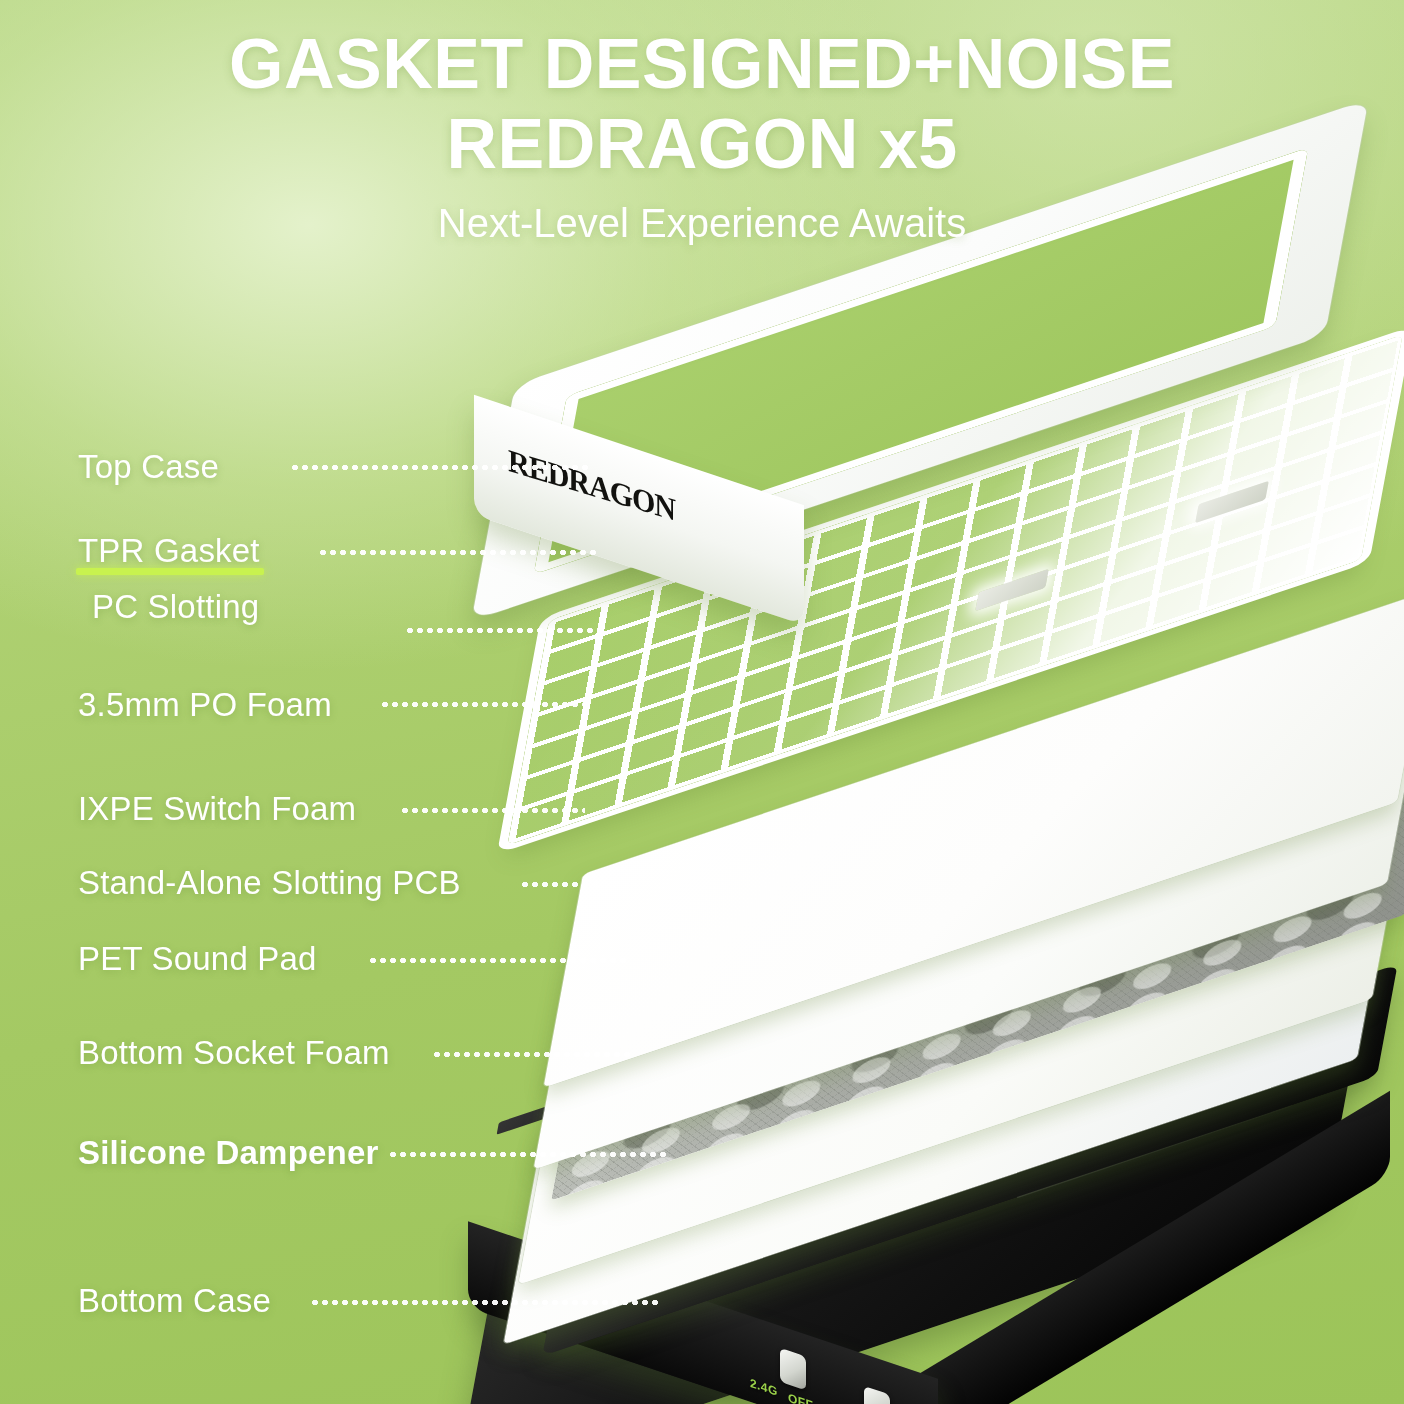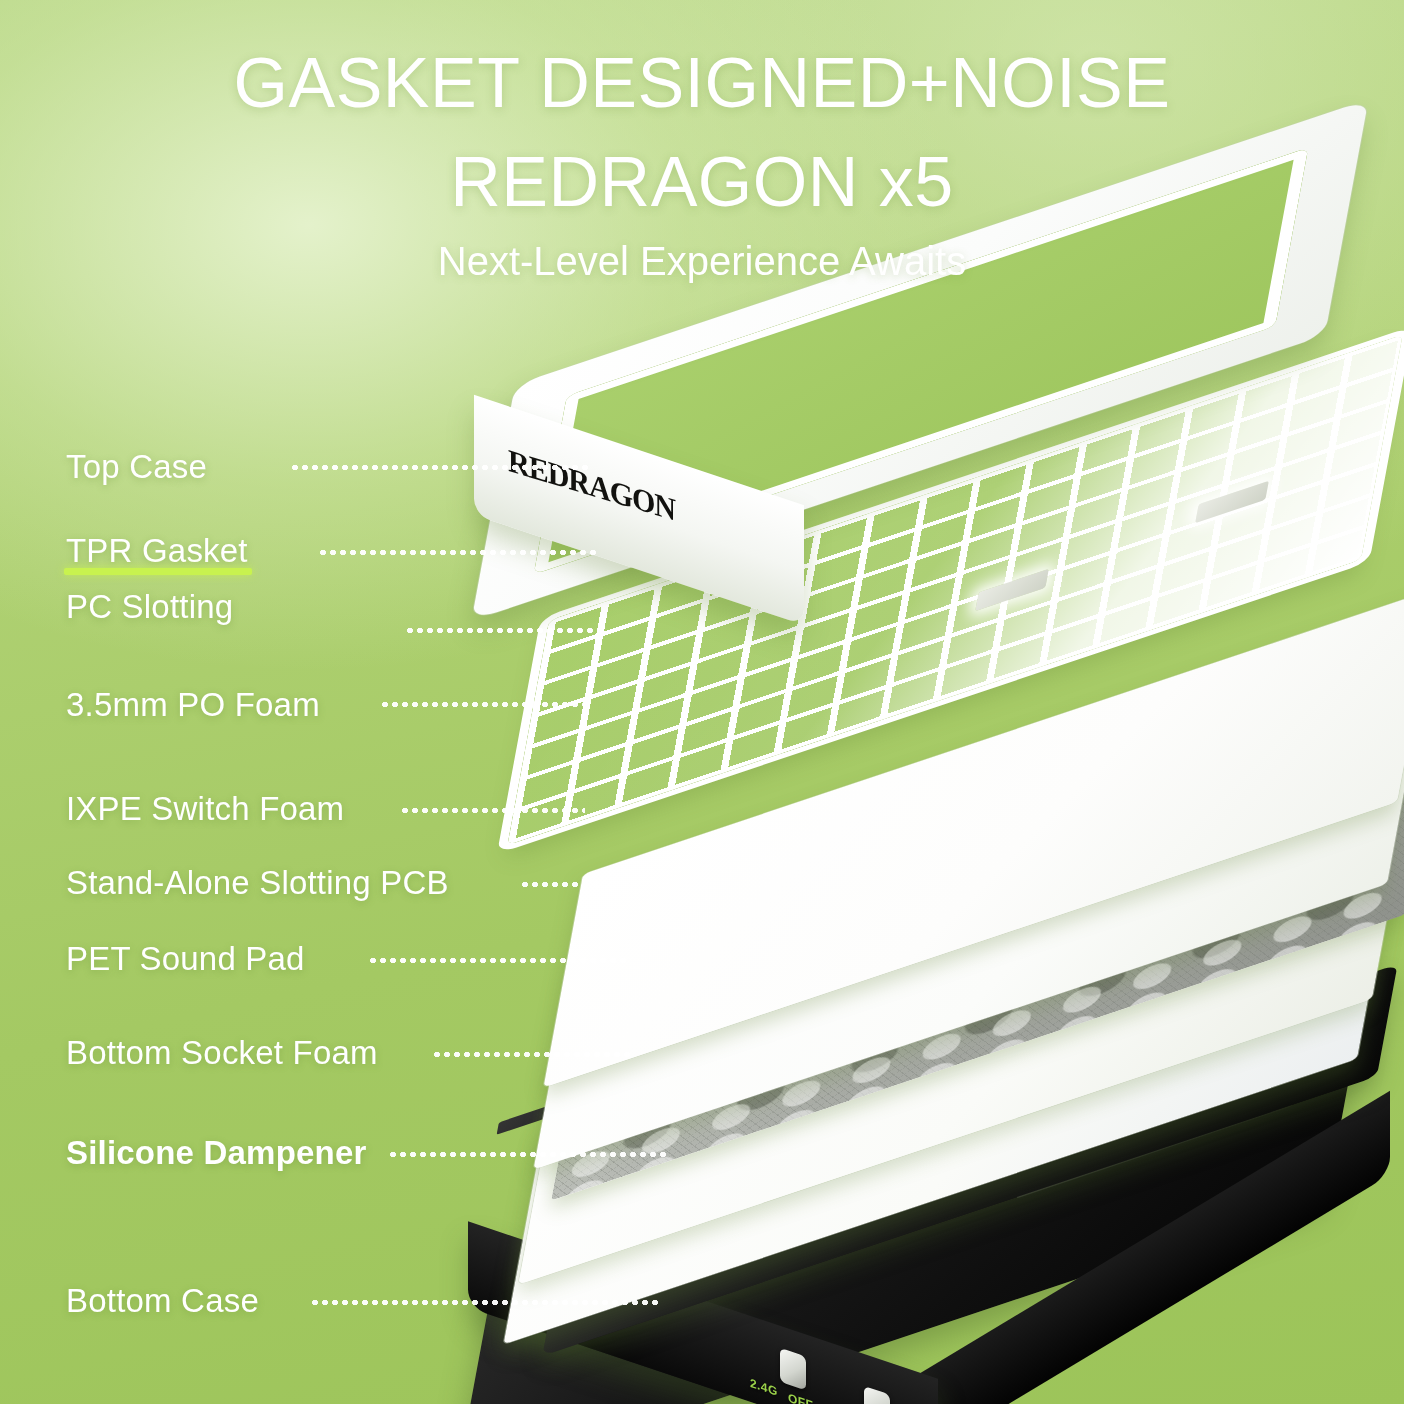--- a/index.html
+++ b/index.html
@@ -14,33 +14,32 @@
   .bg{position:absolute;inset:0;
       background:
         radial-gradient(ellipse 900px 620px at 22% 16%, rgba(232,244,210,.92) 0%, rgba(214,234,176,.45) 42%, rgba(190,220,140,0) 72%),
         radial-gradient(ellipse 1200px 900px at 78% 4%, rgba(226,240,198,.55) 0%, rgba(190,220,140,0) 60%),
         linear-gradient(168deg,#b6d683 0%,#aed071 34%,#a4c963 62%,#9cc459 100%);
   }
 
   
   .titlewrap{position:absolute;left:0;right:0;top:24px;text-align:center;z-index:40;}
   .t-line{
-    color:#ffffff;font-weight:normal;letter-spacing:.5px;
+    color:#ffffff;font-weight:bold;letter-spacing:.5px;
     font-size:70px;line-height:80px;
     text-shadow:0 2px 10px rgba(110,150,60,.30);
     white-space:nowrap;
-    margin-top:19px;
   }
   .subtitle{
     margin-top:16px;color:#ffffff;font-size:40px;line-height:46px;font-weight:400;
     text-shadow:0 2px 8px rgba(110,150,60,.28);
   }
 
   
-  .labels{position:absolute;left:0;top:0;width:560px;height:1389px;z-index:45;}
+  .labels{position:absolute;left:12px;top:0;width:560px;height:1389px;z-index:45;}
   .lbl{position:absolute;left:66px;color:#ffffff;font-size:33px;line-height:38px;
        font-weight:400;letter-spacing:.2px;text-shadow:0 2px 7px rgba(105,145,55,.40);white-space:nowrap;}
   .lbl.two{line-height:38px;white-space:normal;width:430px;}
   .lbl .hl{position:relative;display:inline-block;}
   .lbl .hl::after{content:"";position:absolute;left:-2px;right:-4px;bottom:-5px;height:7px;
         background:#c8f24f;border-radius:2px;box-shadow:0 0 8px rgba(200,242,79,.75);}
 
   
   .leader{position:absolute;height:5px;
      background-image:radial-gradient(circle, #ffffff 0 48%, rgba(255,255,255,0) 52%);
@@ -249,21 +248,21 @@
   <div class="labels">
 
     <div class="lbl" style="top:448px;">
       <span>Top Case</span>
     </div>
 
     <div class="lbl" style="top:532px;">
       <span class="hl">TPR Gasket</span>
     </div>
 
-    <div class="lbl two" style="top:588px;">
+    <div class="lbl two" style="top:588px;margin-left:14px;">
       <div>PC Slotting</div>
     </div>
 
     <div class="lbl" style="top:686px;">
       <span>3.5mm PO Foam</span>
     </div>
 
     <div class="lbl" style="top:790px;">
       <span>IXPE Switch Foam</span>
     </div>

